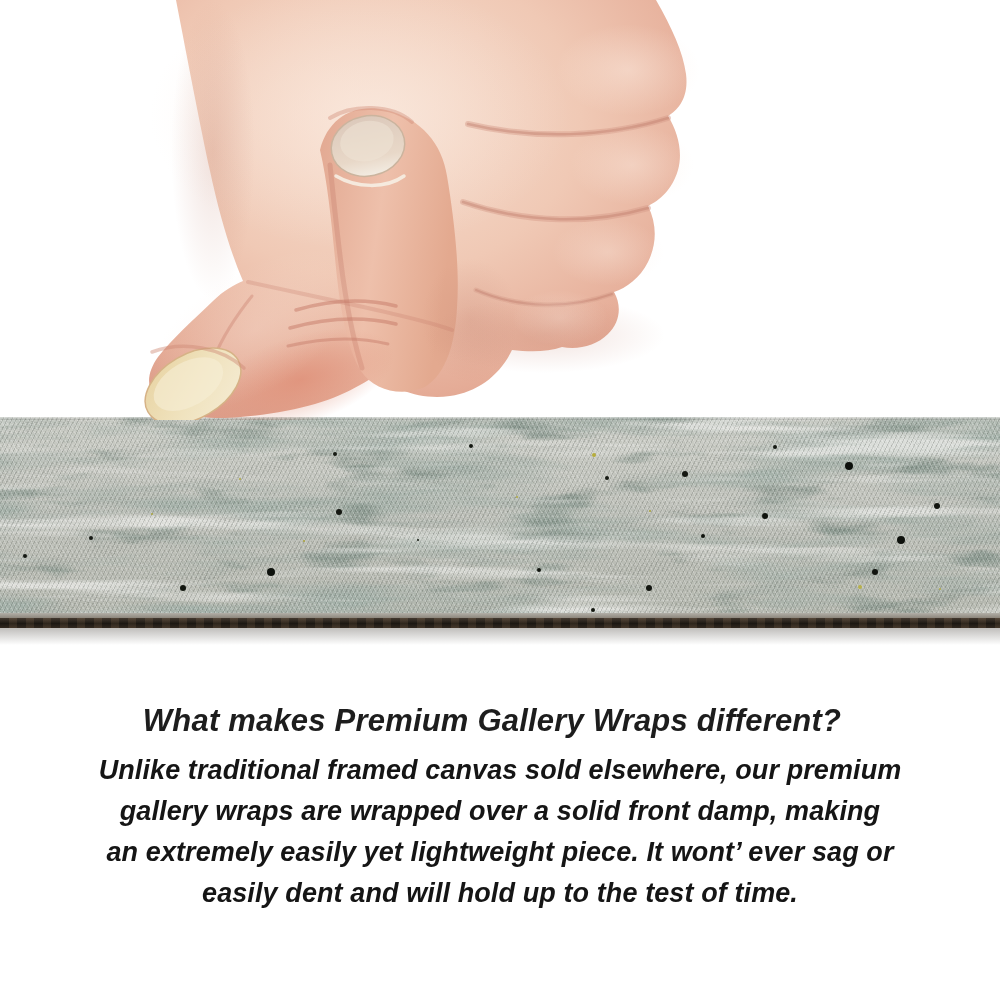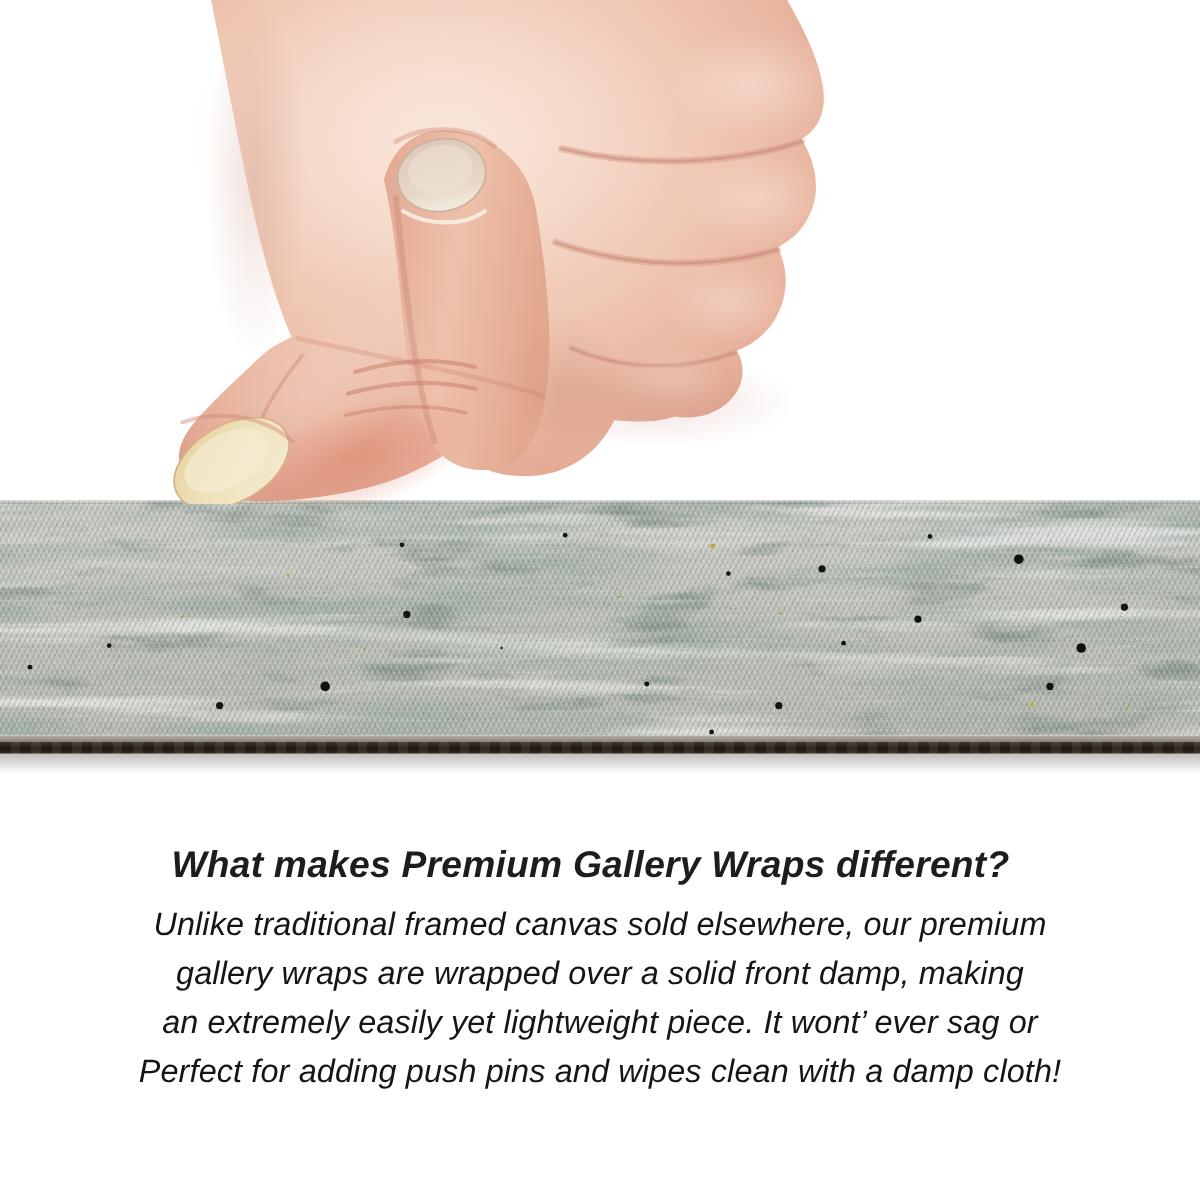--- a/index.html
+++ b/index.html
@@ -59,21 +59,21 @@
   
   .copy{
     position:absolute;left:0;top:701px;width:1000px;z-index:4;
     text-align:center;font-style:italic;color:#171717;
   }
   .copy .heading{
     font-size:31px;line-height:40px;font-weight:700;letter-spacing:0.2px;color:#1d1d1d;
     margin:0 16px 9px 0;
   }
   .copy .body-line{
-    font-size:27px;line-height:41px;font-weight:400;letter-spacing:0.1px;color:#151515;
+    font-size:27px;line-height:41px;font-weight:700;letter-spacing:0.1px;color:#151515;
   }
 </style>
 </head>
 <body>
 
 <div class="stage">
 
   <div class="hand-wrap">
     <svg viewBox="0 0 1000 420" width="1000" height="420" aria-hidden="true">
       <defs>
@@ -236,16 +236,16 @@
     <div class="strip-fold"></div>
     <div class="strip-dark"></div>
     <div class="strip-shadow"></div>
   </div>
 
   <div class="copy">
     <div class="heading">What makes Premium Gallery Wraps different?</div>
     <div class="body-line">Unlike traditional framed canvas sold elsewhere, our premium</div>
     <div class="body-line">gallery wraps are wrapped over a solid front damp, making</div>
     <div class="body-line">an extremely easily yet lightweight piece. It wont’ ever sag or</div>
-    <div class="body-line">Perfect for adding push pins and wipes clean with a damp cloth!</div>
+    <div class="body-line">easily dent and will hold up to the test of time.</div>
   </div>
 
 </div>
 
 </body></html>

